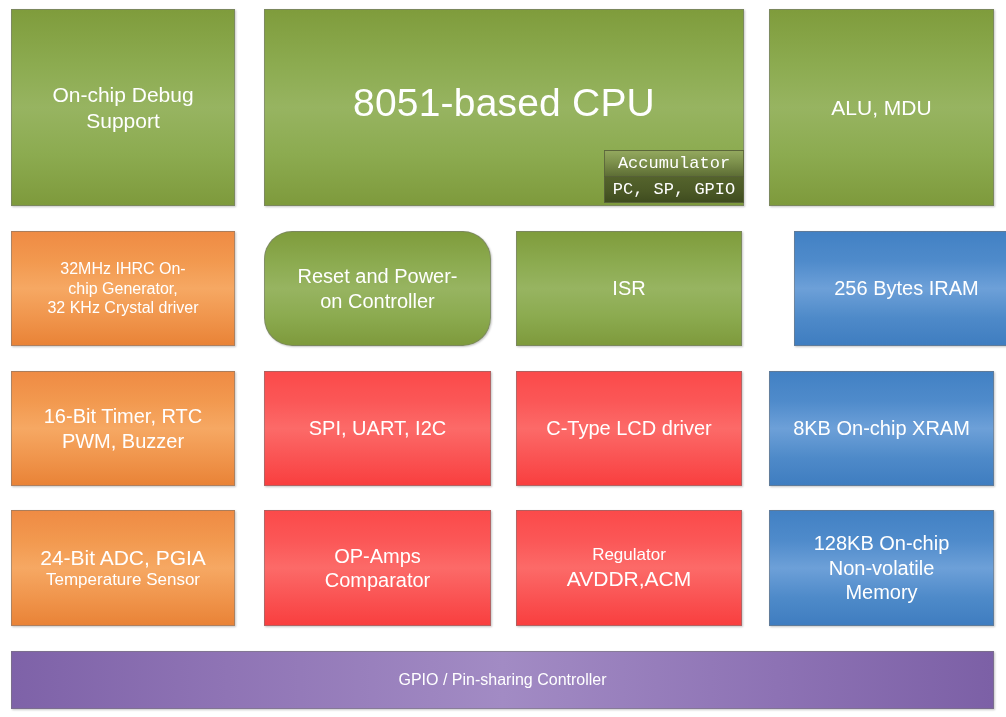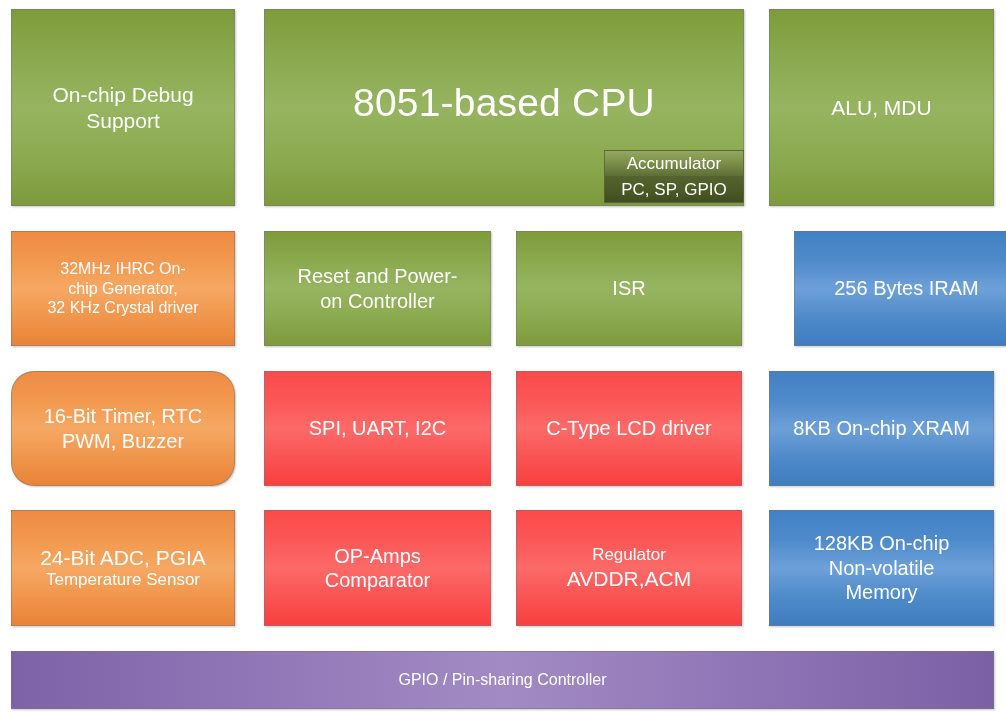--- a/index.html
+++ b/index.html
@@ -81,20 +81,21 @@
   .reg-cell {
     box-sizing: border-box;
     height: 27px;
     display: flex;
     align-items: center;
     justify-content: center;
     color: #ffffff;
     font-size: 17px;
     border: 1px solid rgba(90,100,60,0.85);
     margin-top: -1px;
+    font-family: Liberation Mono, monospace;
   }
   .reg-top {
     background: linear-gradient(to bottom, #93a85e 0%, #7d914c 45%, #5e6e35 100%);
   }
   .reg-bottom {
     background: linear-gradient(to bottom, #54632c 0%, #4b5926 55%, #3f4c1f 100%);
   }
 </style>
 </head>
 <body>
@@ -110,28 +111,28 @@
     <div class="reg-cell reg-top">Accumulator</div>
     <div class="reg-cell reg-bottom">PC, SP, GPIO</div>
   </div>
 
   <div class="block green t-lg" style="left:769px; top:9px; width:225px; height:197px;">ALU, MDU</div>
 
   <div class="block orange t-sm" style="left:11px; top:231px; width:224px; height:115px;">32MHz IHRC On-
 chip Generator,
 32 KHz Crystal driver</div>
 
-  <div class="block green t-md" style="left:264px; top:231px; width:227px; height:115px;">Reset and Power-
+  <div class="block green t-md" style="left:264px; top:231px; width:227px; height:115px;border-radius:28px;">Reset and Power-
 on Controller</div>
 
   <div class="block green t-md" style="left:516px; top:231px; width:226px; height:115px;">ISR</div>
 
   <div class="block blue t-md" style="left:769px; top:231px; width:225px; height:115px;margin-left:25px;">256 Bytes IRAM</div>
 
-  <div class="block orange t-md" style="left:11px; top:371px; width:224px; height:115px;border-radius:23px;">16-Bit Timer, RTC
+  <div class="block orange t-md" style="left:11px; top:371px; width:224px; height:115px;">16-Bit Timer, RTC
 PWM, Buzzer</div>
 
   <div class="block red t-md" style="left:264px; top:371px; width:227px; height:115px;">SPI, UART, I2C</div>
 
   <div class="block red t-md" style="left:516px; top:371px; width:226px; height:115px;">C-Type LCD driver</div>
 
   <div class="block blue t-md" style="left:769px; top:371px; width:225px; height:115px;">8KB On-chip XRAM</div>
 
   <div class="block orange" style="left:11px; top:510px; width:224px; height:116px;">
     <span class="line-big">24-Bit ADC, PGIA</span>

